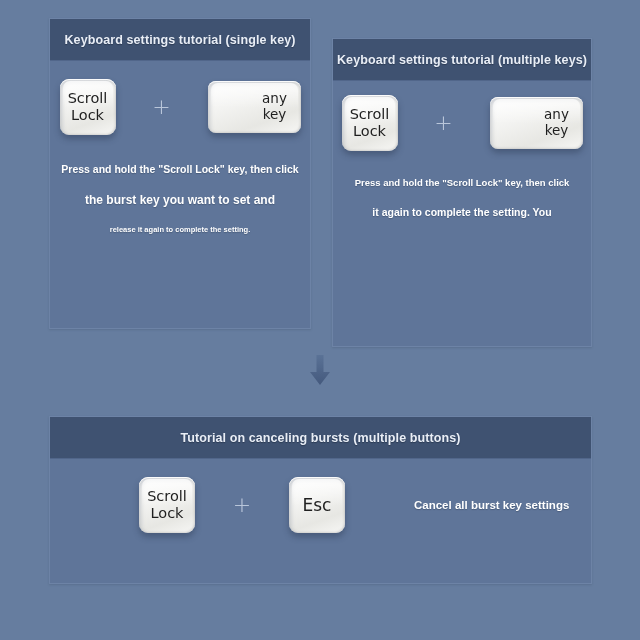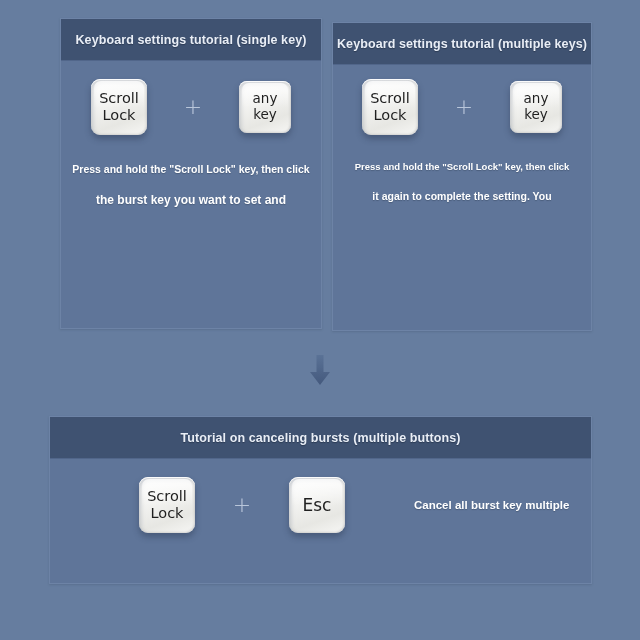--- a/index.html
+++ b/index.html
@@ -40,22 +40,22 @@
     border-bottom: 1px solid #51668a;
   }
   .panel-header .title {
     font-size: 12.5px;
     font-weight: bold;
     letter-spacing: 0.1px;
     text-shadow: 0 1px 1px rgba(20,30,48,0.45);
     white-space: nowrap;
   }
 
-  #panel-single  { left: 60px;  top: 18px;  width: 262px; height: 311px; }
-  #panel-multi   { left: 332px; top: 22px;  width: 260px; height: 309px; }
+  #panel-single  { left: 49px;  top: 18px;  width: 262px; height: 311px; }
+  #panel-multi   { left: 332px; top: 38px;  width: 260px; height: 309px; }
   #panel-cancel  { left: 49px;  top: 416px; width: 543px; height: 168px; }
 
   .panel-body {
     position: relative;
     height: calc(100% - 42px);
   }
 
   
   .combo-row {
     display: flex;
@@ -98,21 +98,21 @@
     background: linear-gradient(180deg, rgba(255,255,255,0.75) 0%, rgba(255,255,255,0) 55%);
     pointer-events: none;
   }
   .keycap .kline {
     font-size: 14.5px;
     position: relative;
     z-index: 2;
   }
   .keycap.single-line .kline { font-size: 17px; }
 
-  .keycap.small { width: 52px; height: 52px; border-radius: 8px; }
+  .keycap.small { width: 52px; height: 52px; border-radius: 8px; padding-left: 41px; }
   .keycap.small .kline { font-size: 13.5px; }
 
   .plus {
     color: #b9c6da;
     font-size: 22px;
     font-weight: 300;
     line-height: 1;
     width: 58px;
     text-align: center;
     user-select: none;
@@ -182,20 +182,21 @@
         <span class="plus">+</span>
         <div class="keycap small">
           <span class="kline">any</span>
           <span class="kline">key</span>
         </div>
       </div>
 
       <div class="instructions">
         <div class="line line-1">Press and hold the "Scroll Lock" key, then click</div>
         <div class="line line-2">the burst key you want to set and</div>
+        <div class="line line-3">release it again to complete the setting.</div>
       </div>
 
     </div>
   </section>
 
   <section class="panel" id="panel-multi">
     <div class="panel-header">
       <span class="title">Keyboard settings tutorial (multiple keys)</span>
     </div>
     <div class="panel-body">
@@ -240,19 +241,19 @@
 
       <div class="combo-row">
         <div class="keycap">
           <span class="kline">Scroll</span>
           <span class="kline">Lock</span>
         </div>
         <span class="plus">+</span>
         <div class="keycap single-line">
           <span class="kline">Esc</span>
         </div>
-        <span class="cancel-note">Cancel all burst key multiple</span>
+        <span class="cancel-note">Cancel all burst key settings</span>
       </div>
 
     </div>
   </section>
 
 </div>
 
 </body></html>

